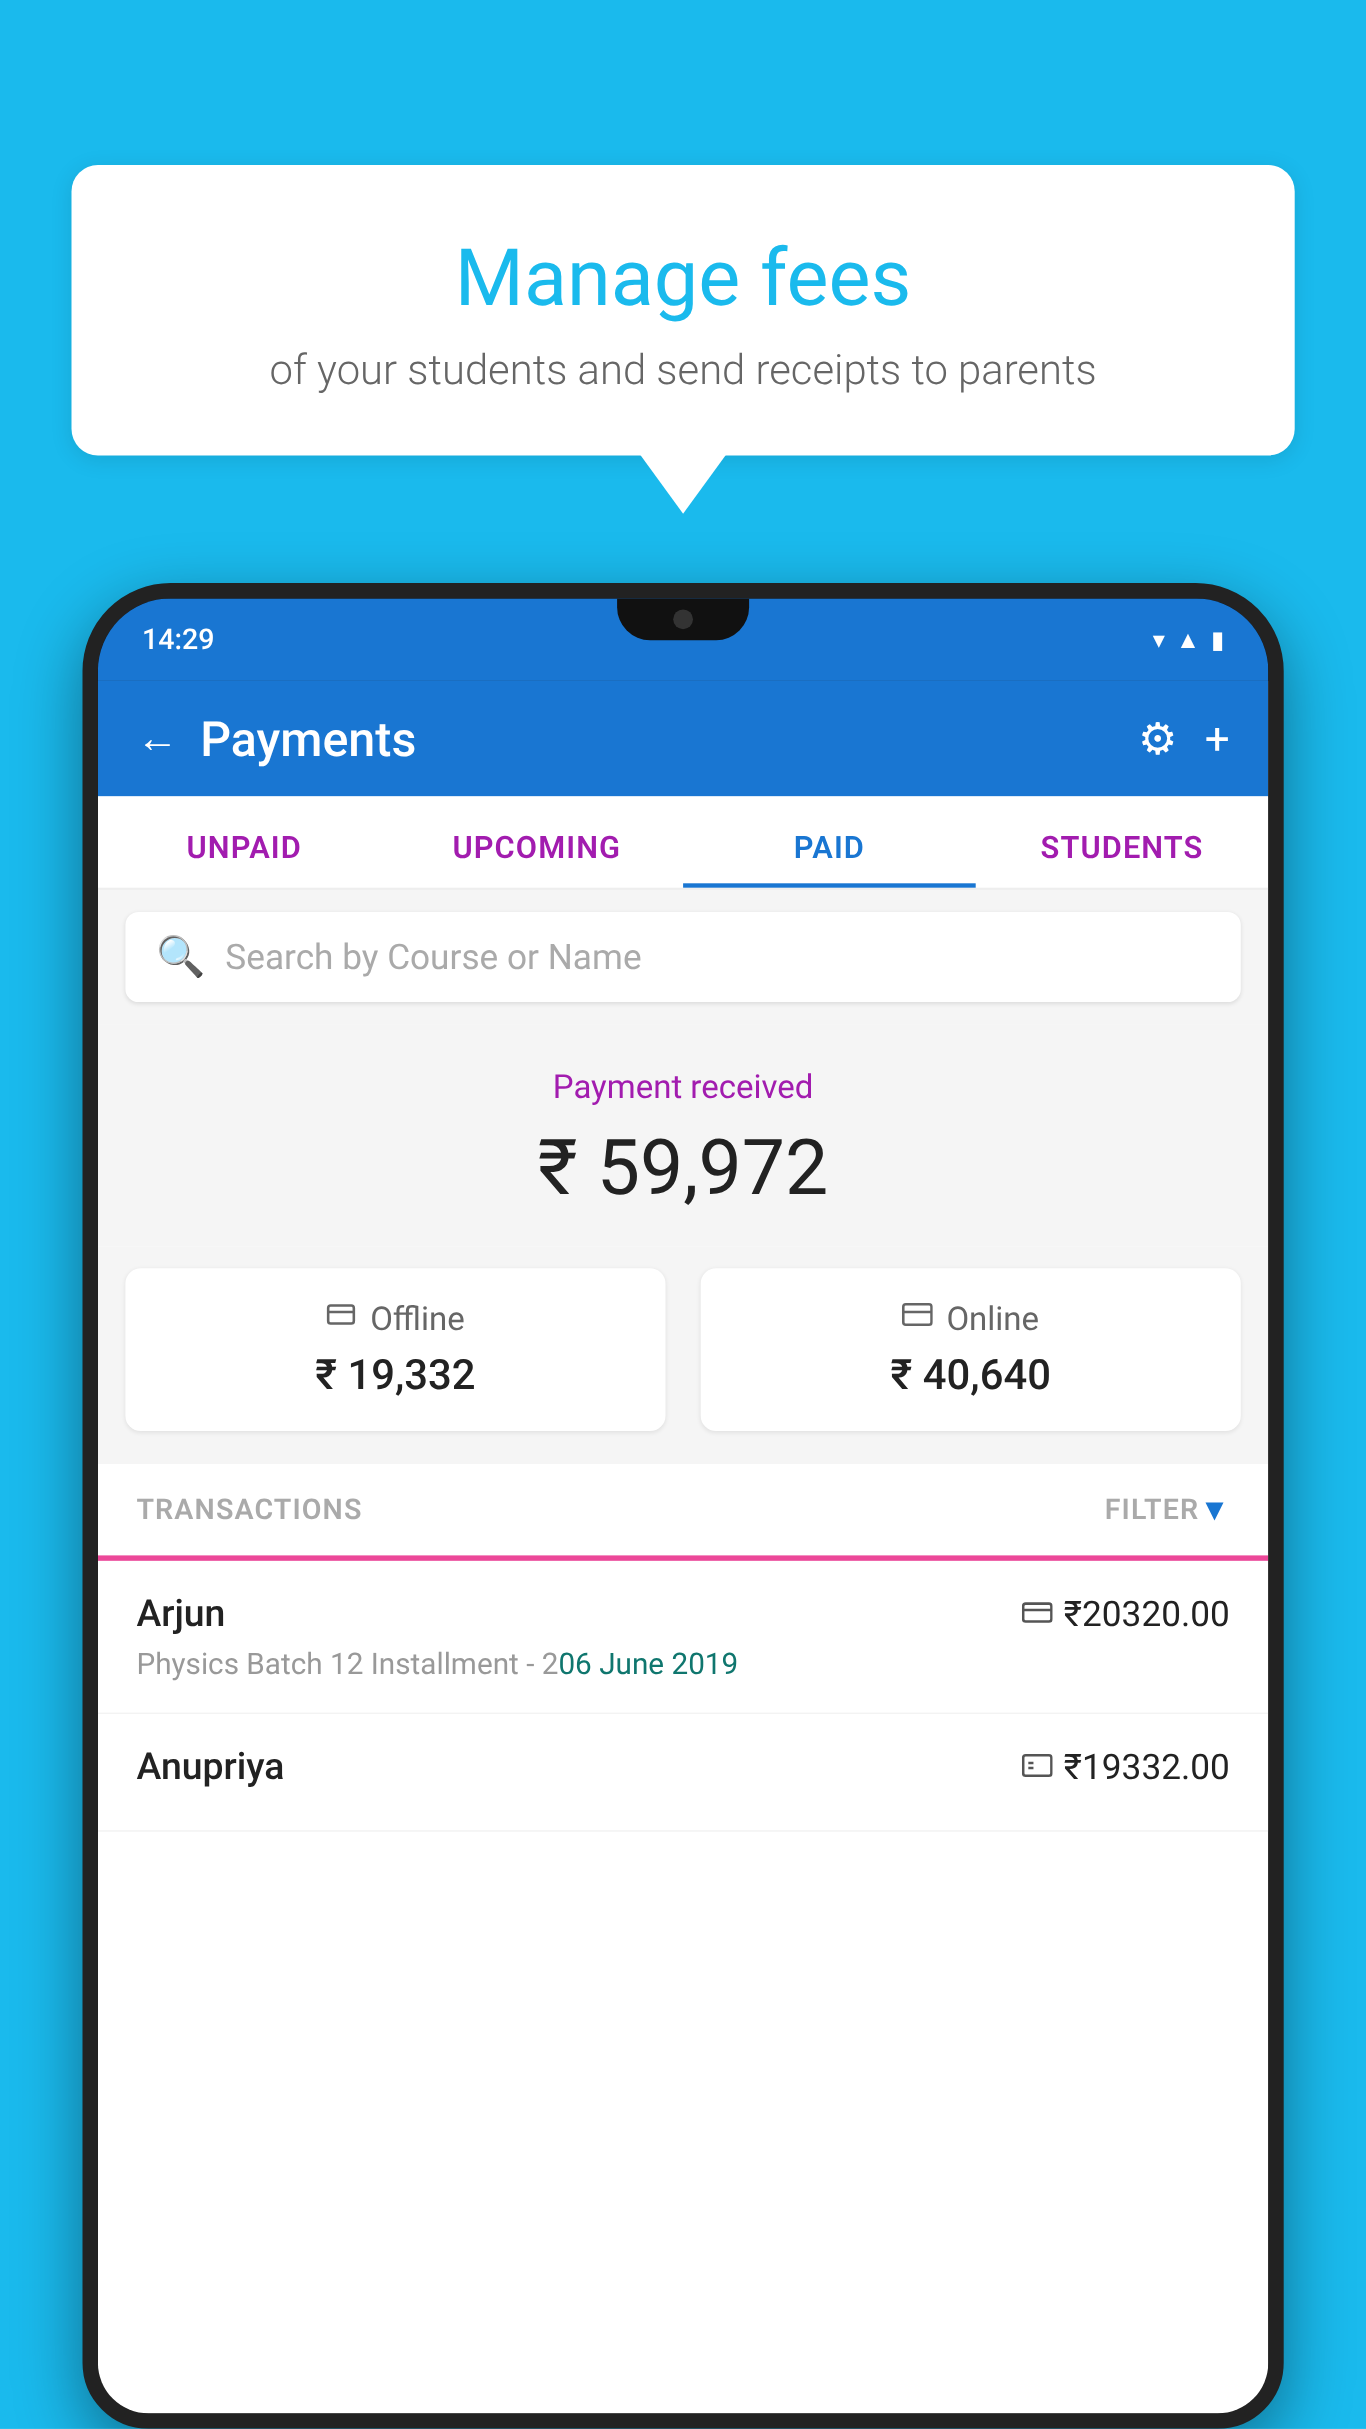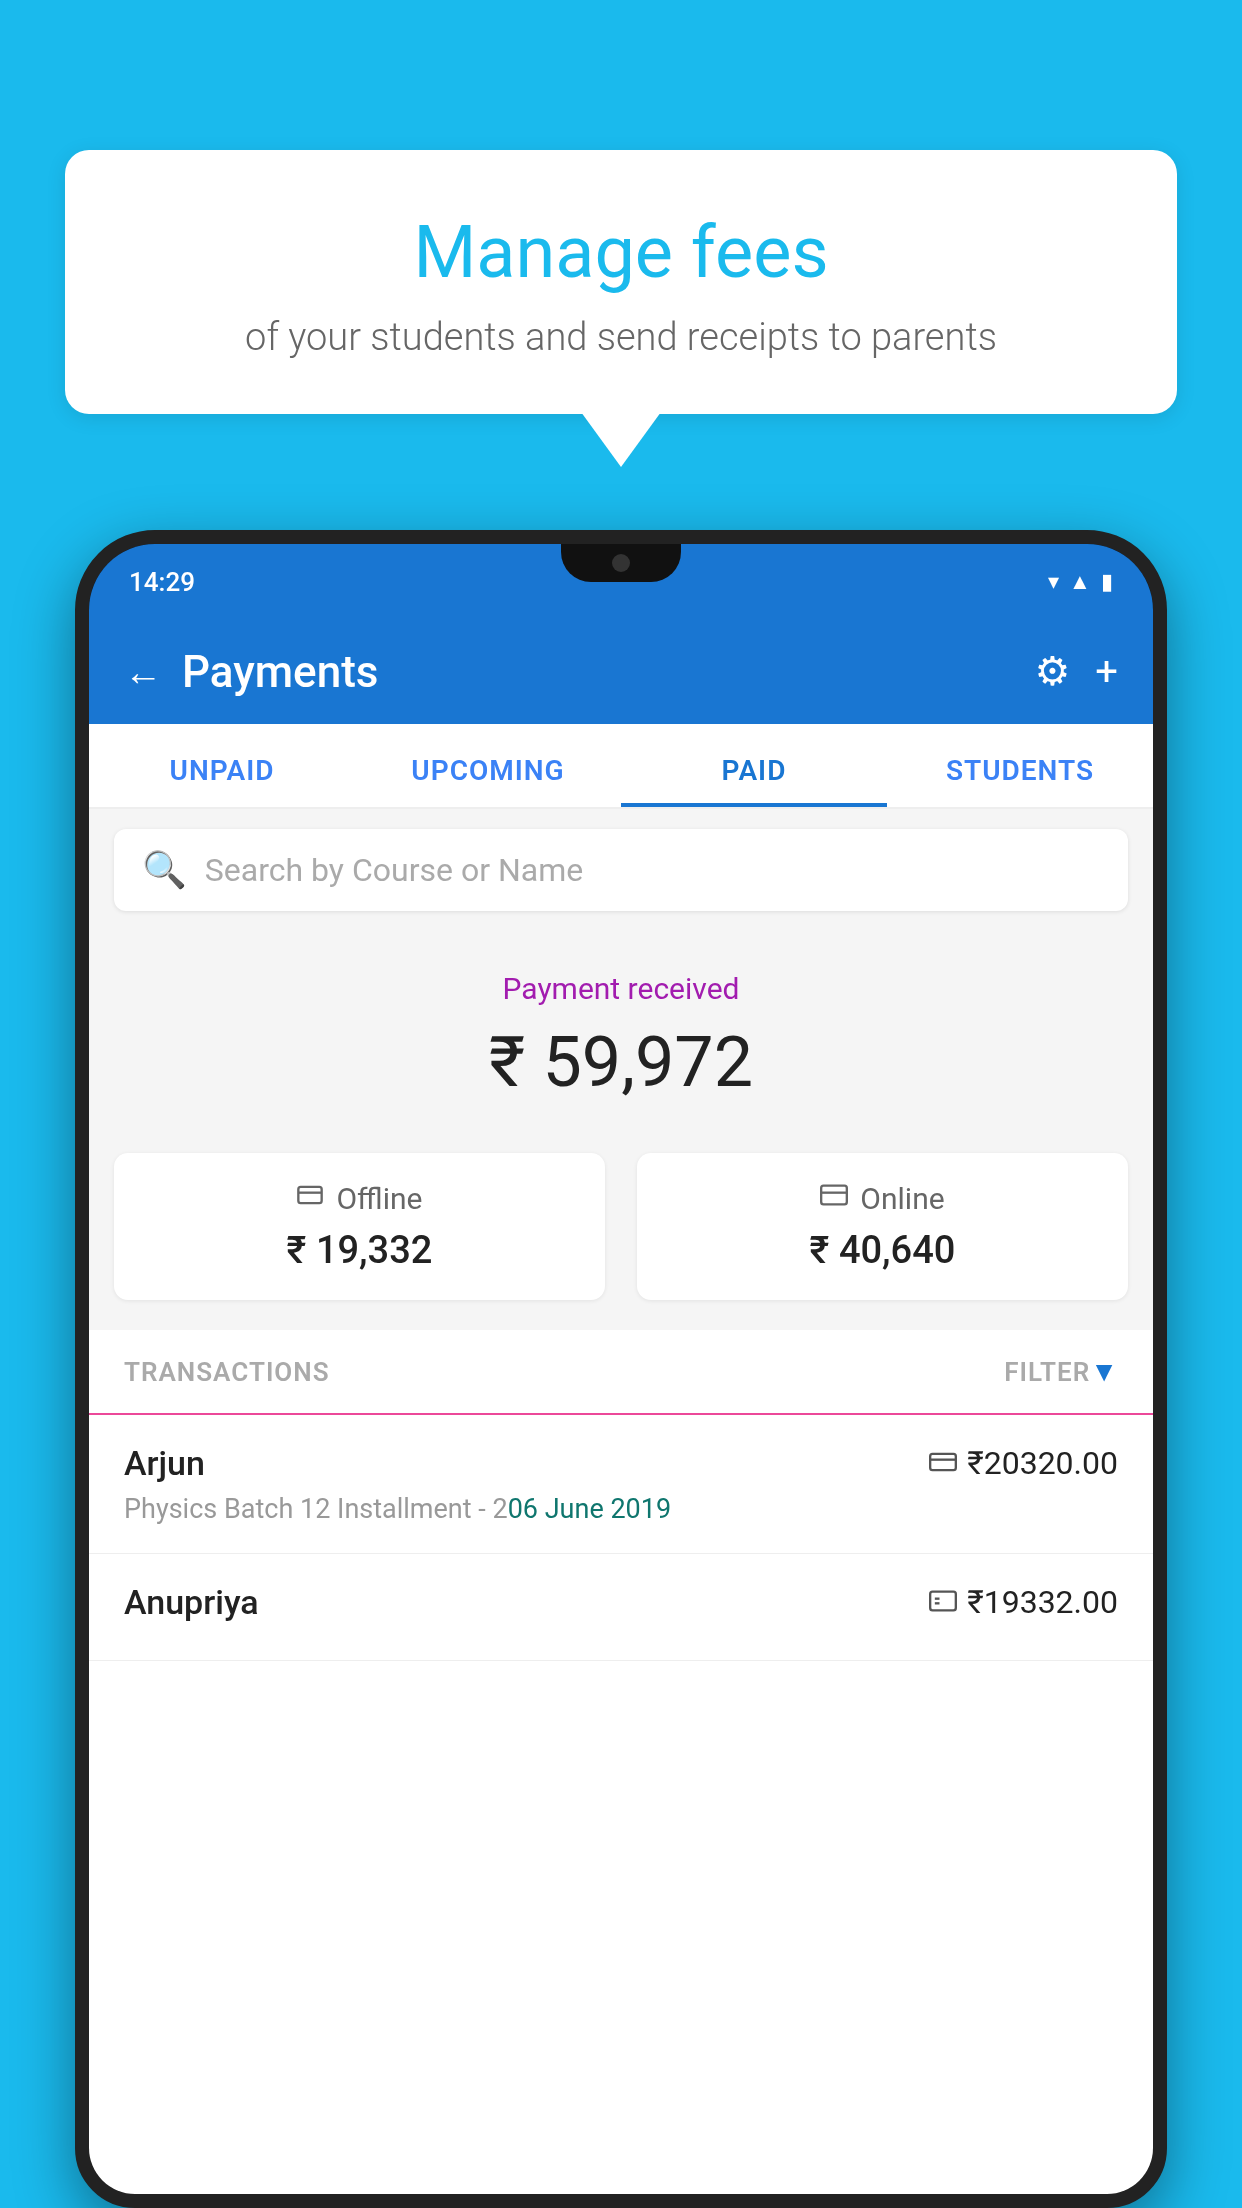--- a/index.html
+++ b/index.html
@@ -164,21 +164,21 @@
       display: flex;
       border-bottom: 2px solid #eee;
     }
 
     .tab {
       flex: 1;
       text-align: center;
       padding: 30px 0 20px;
       font-size: 28px;
       font-weight: 600;
-      color: #3b82f6;
+      color: #a21caf;
       letter-spacing: 1px;
       cursor: pointer;
       position: relative;
     }
 
     .tab.active {
       color: #1976D2;
     }
 
     .tab.active::after {
@@ -278,21 +278,21 @@
       font-weight: 500;
     }
 
     
     .transactions-header {
       background: white;
       padding: 25px 35px;
       display: flex;
       align-items: center;
       justify-content: space-between;
-      border-bottom: 2px solid #ec4899;
+      border-bottom: 5px solid #ec4899;
     }
 
     .transactions-label {
       font-size: 26px;
       color: #aaa;
       font-weight: 600;
       letter-spacing: 1px;
     }
 
     .filter-button {

